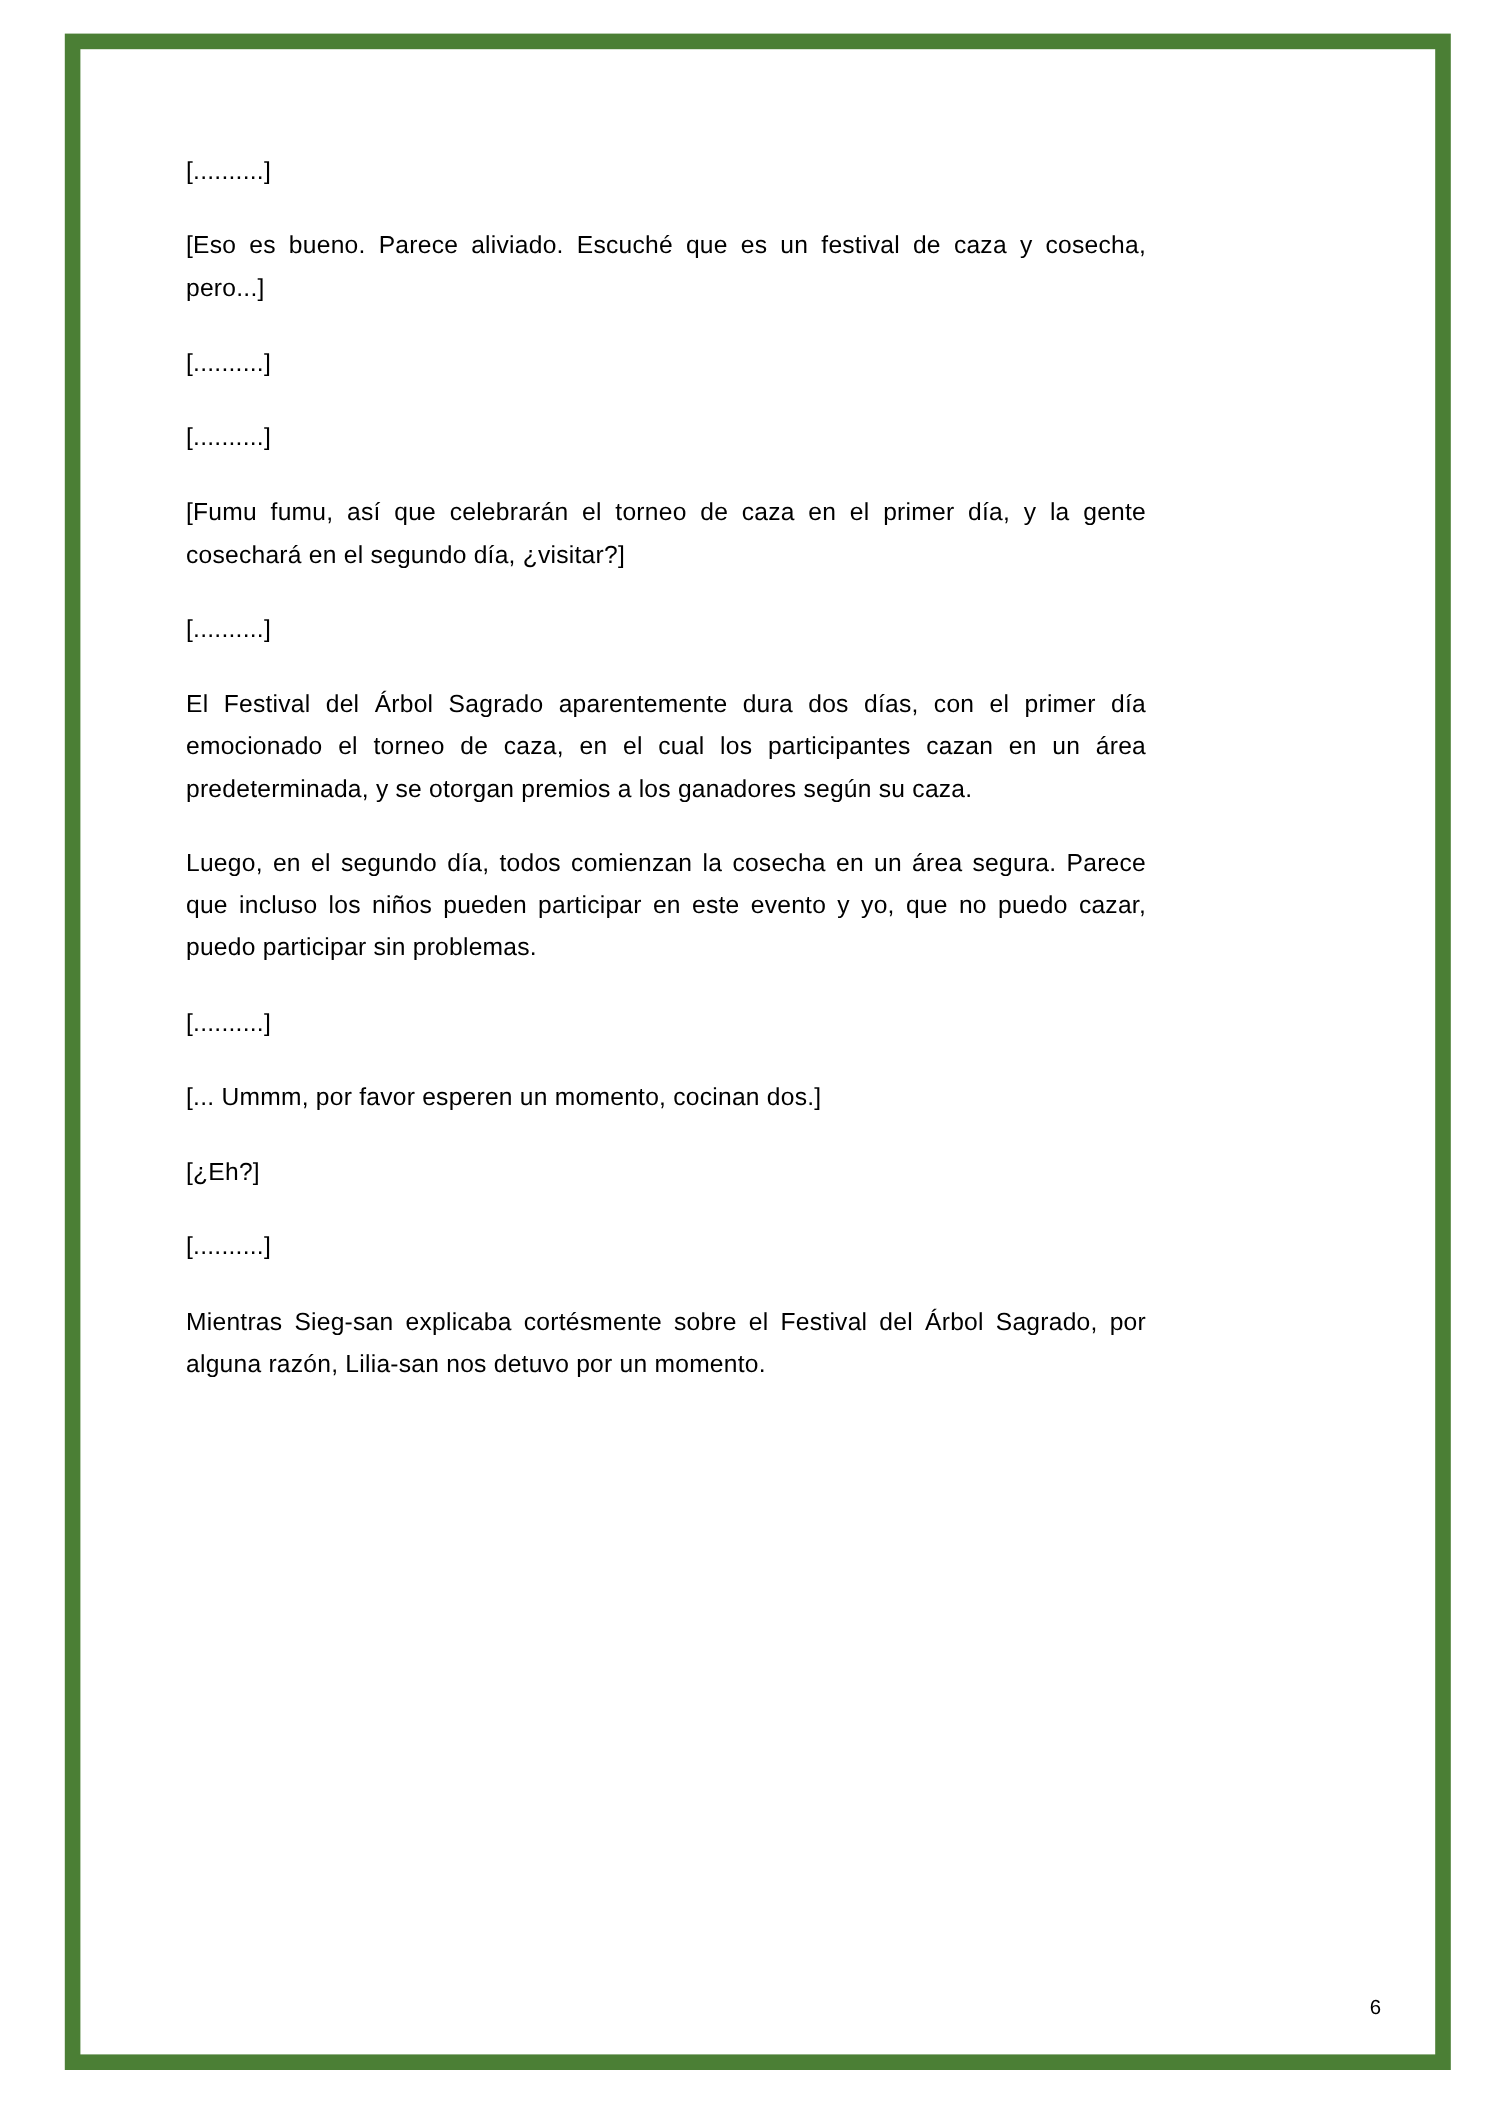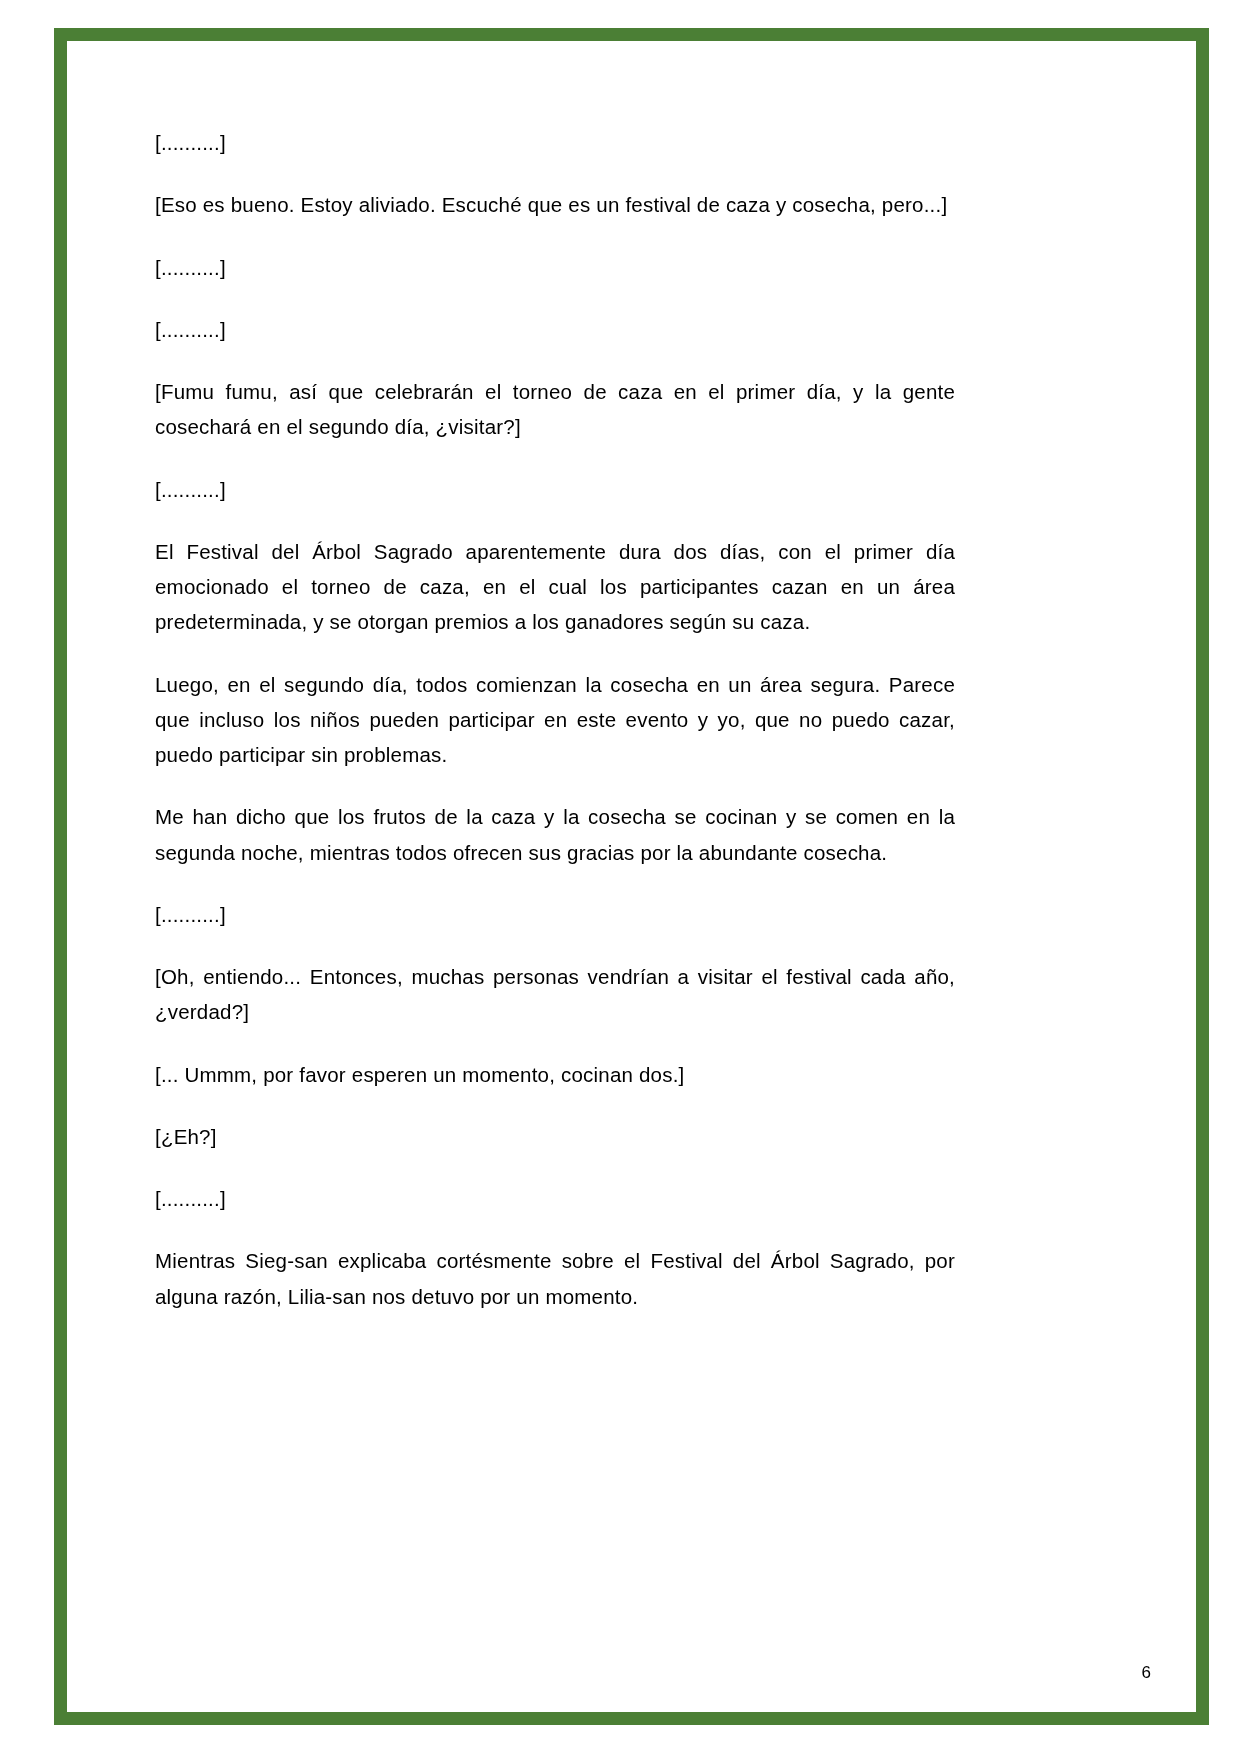--- a/index.html
+++ b/index.html
@@ -67,30 +67,28 @@
 </style>
 </head>
 <body>
 
 <div class="page">
 
   <div class="frame"></div>
 
   <div class="content">
     <p class="para">[..........]</p>
-    <p class="para">[Eso es bueno. Estoy aliviado. Escuché que es un festival de caza y cosecha, pero...]</p>
+    <p class="para">[Eso es bueno. Parece aliviado. Escuché que es un festival de caza y cosecha, pero...]</p>
     <p class="para">[..........]</p>
     <p class="para">[..........]</p>
     <p class="para">[Fumu fumu, así que celebrarán el torneo de caza en el primer día, y la gente cosechará en el segundo día, ¿visitar?]</p>
     <p class="para">[..........]</p>
     <p class="para">El Festival del Árbol Sagrado aparentemente dura dos días, con el primer día emocionado el torneo de caza, en el cual los participantes cazan en un área predeterminada, y se otorgan premios a los ganadores según su caza.</p>
     <p class="para">Luego, en el segundo día, todos comienzan la cosecha en un área segura. Parece que incluso los niños pueden participar en este evento y yo, que no puedo cazar, puedo participar sin problemas.</p>
-    <p class="para">Me han dicho que los frutos de la caza y la cosecha se cocinan y se comen en la segunda noche, mientras todos ofrecen sus gracias por la abundante cosecha.</p>
     <p class="para">[..........]</p>
-    <p class="para">[Oh, entiendo... Entonces, muchas personas vendrían a visitar el festival cada año, ¿verdad?]</p>
     <p class="para">[... Ummm, por favor esperen un momento, cocinan dos.]</p>
     <p class="para">[¿Eh?]</p>
     <p class="para">[..........]</p>
     <p class="para last">Mientras Sieg-san explicaba cortésmente sobre el Festival del Árbol Sagrado, por alguna razón, Lilia-san nos detuvo por un momento.</p>
   </div>
 
   <div class="page-number">6</div>
 
 </div>
 

